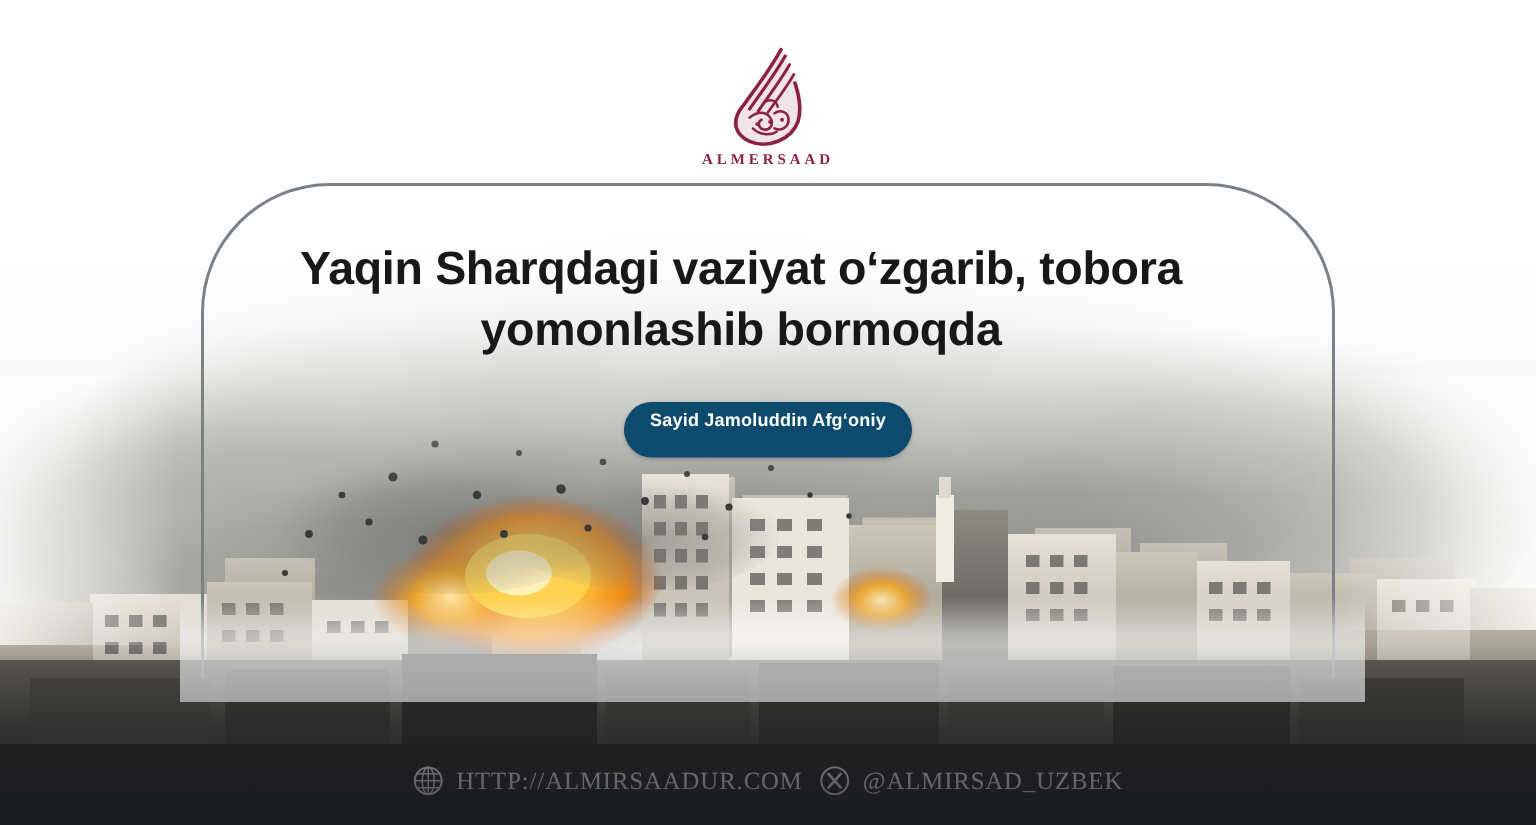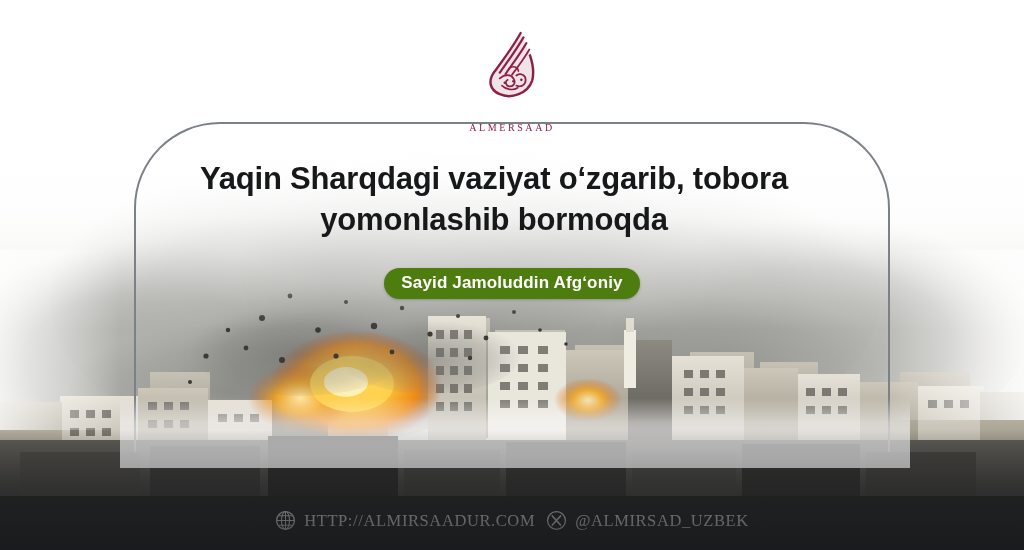--- a/index.html
+++ b/index.html
@@ -34,22 +34,22 @@
     position:absolute;left:0;right:0;bottom:0;height:120px;
     background:linear-gradient(to bottom,rgba(22,24,28,0) 0%,rgba(22,24,28,.45) 45%,rgba(22,24,28,.80) 100%);
     pointer-events:none;
   }
 
   
   .logo{position:absolute;left:0;right:0;top:28px;display:flex;flex-direction:column;
         align-items:center;justify-content:center;}
   .logo-mark{width:72px;height:72px;}
   .logo-word{
-    margin-top:22px;font-family:"Liberation Serif",serif;
-    font-size:10px;letter-spacing:2.6px;color:#8e2045;font-weight:400;
+    margin-top:1px;font-family:"Liberation Serif",serif;
+    font-size:10px;letter-spacing:2.6px;color:#8e2045;font-weight:700;
   }
 
   
   .frame{
     position:absolute;left:134px;top:122px;width:756px;height:330px;
     border:2px solid #7c8187;
     border-bottom:none;
     border-radius:86px 86px 0 0;
     pointer-events:none;
   }
@@ -63,22 +63,22 @@
   .headline{
     position:absolute;left:132px;top:158px;width:724px;
     text-align:center;color:#17181a;
     font-size:31px;font-weight:700;line-height:1.33;
     letter-spacing:-.2px;
   }
 
   
   .badge-row{position:absolute;left:0;right:0;top:268px;display:flex;justify-content:center;}
   .badge{
-    background:#4d7c0f;color:#fff;border-radius:999px;
-    padding:5px 17px 6px;font-size:17px;font-weight:600;letter-spacing:.15px;
+    background:#0c4a6e;color:#fff;border-radius:999px;
+    padding:5px 17px 18px;font-size:12px;font-weight:600;letter-spacing:.15px;
     box-shadow:0 1px 3px rgba(0,0,0,.22);
   }
 
   
   .footer{
     position:absolute;left:0;right:0;bottom:19px;
     display:flex;align-items:center;justify-content:center;gap:11px;
     color:#f2f1ef;font-family:"Liberation Serif",serif;
   }
   .footer-item{display:flex;align-items:center;gap:8px;}

